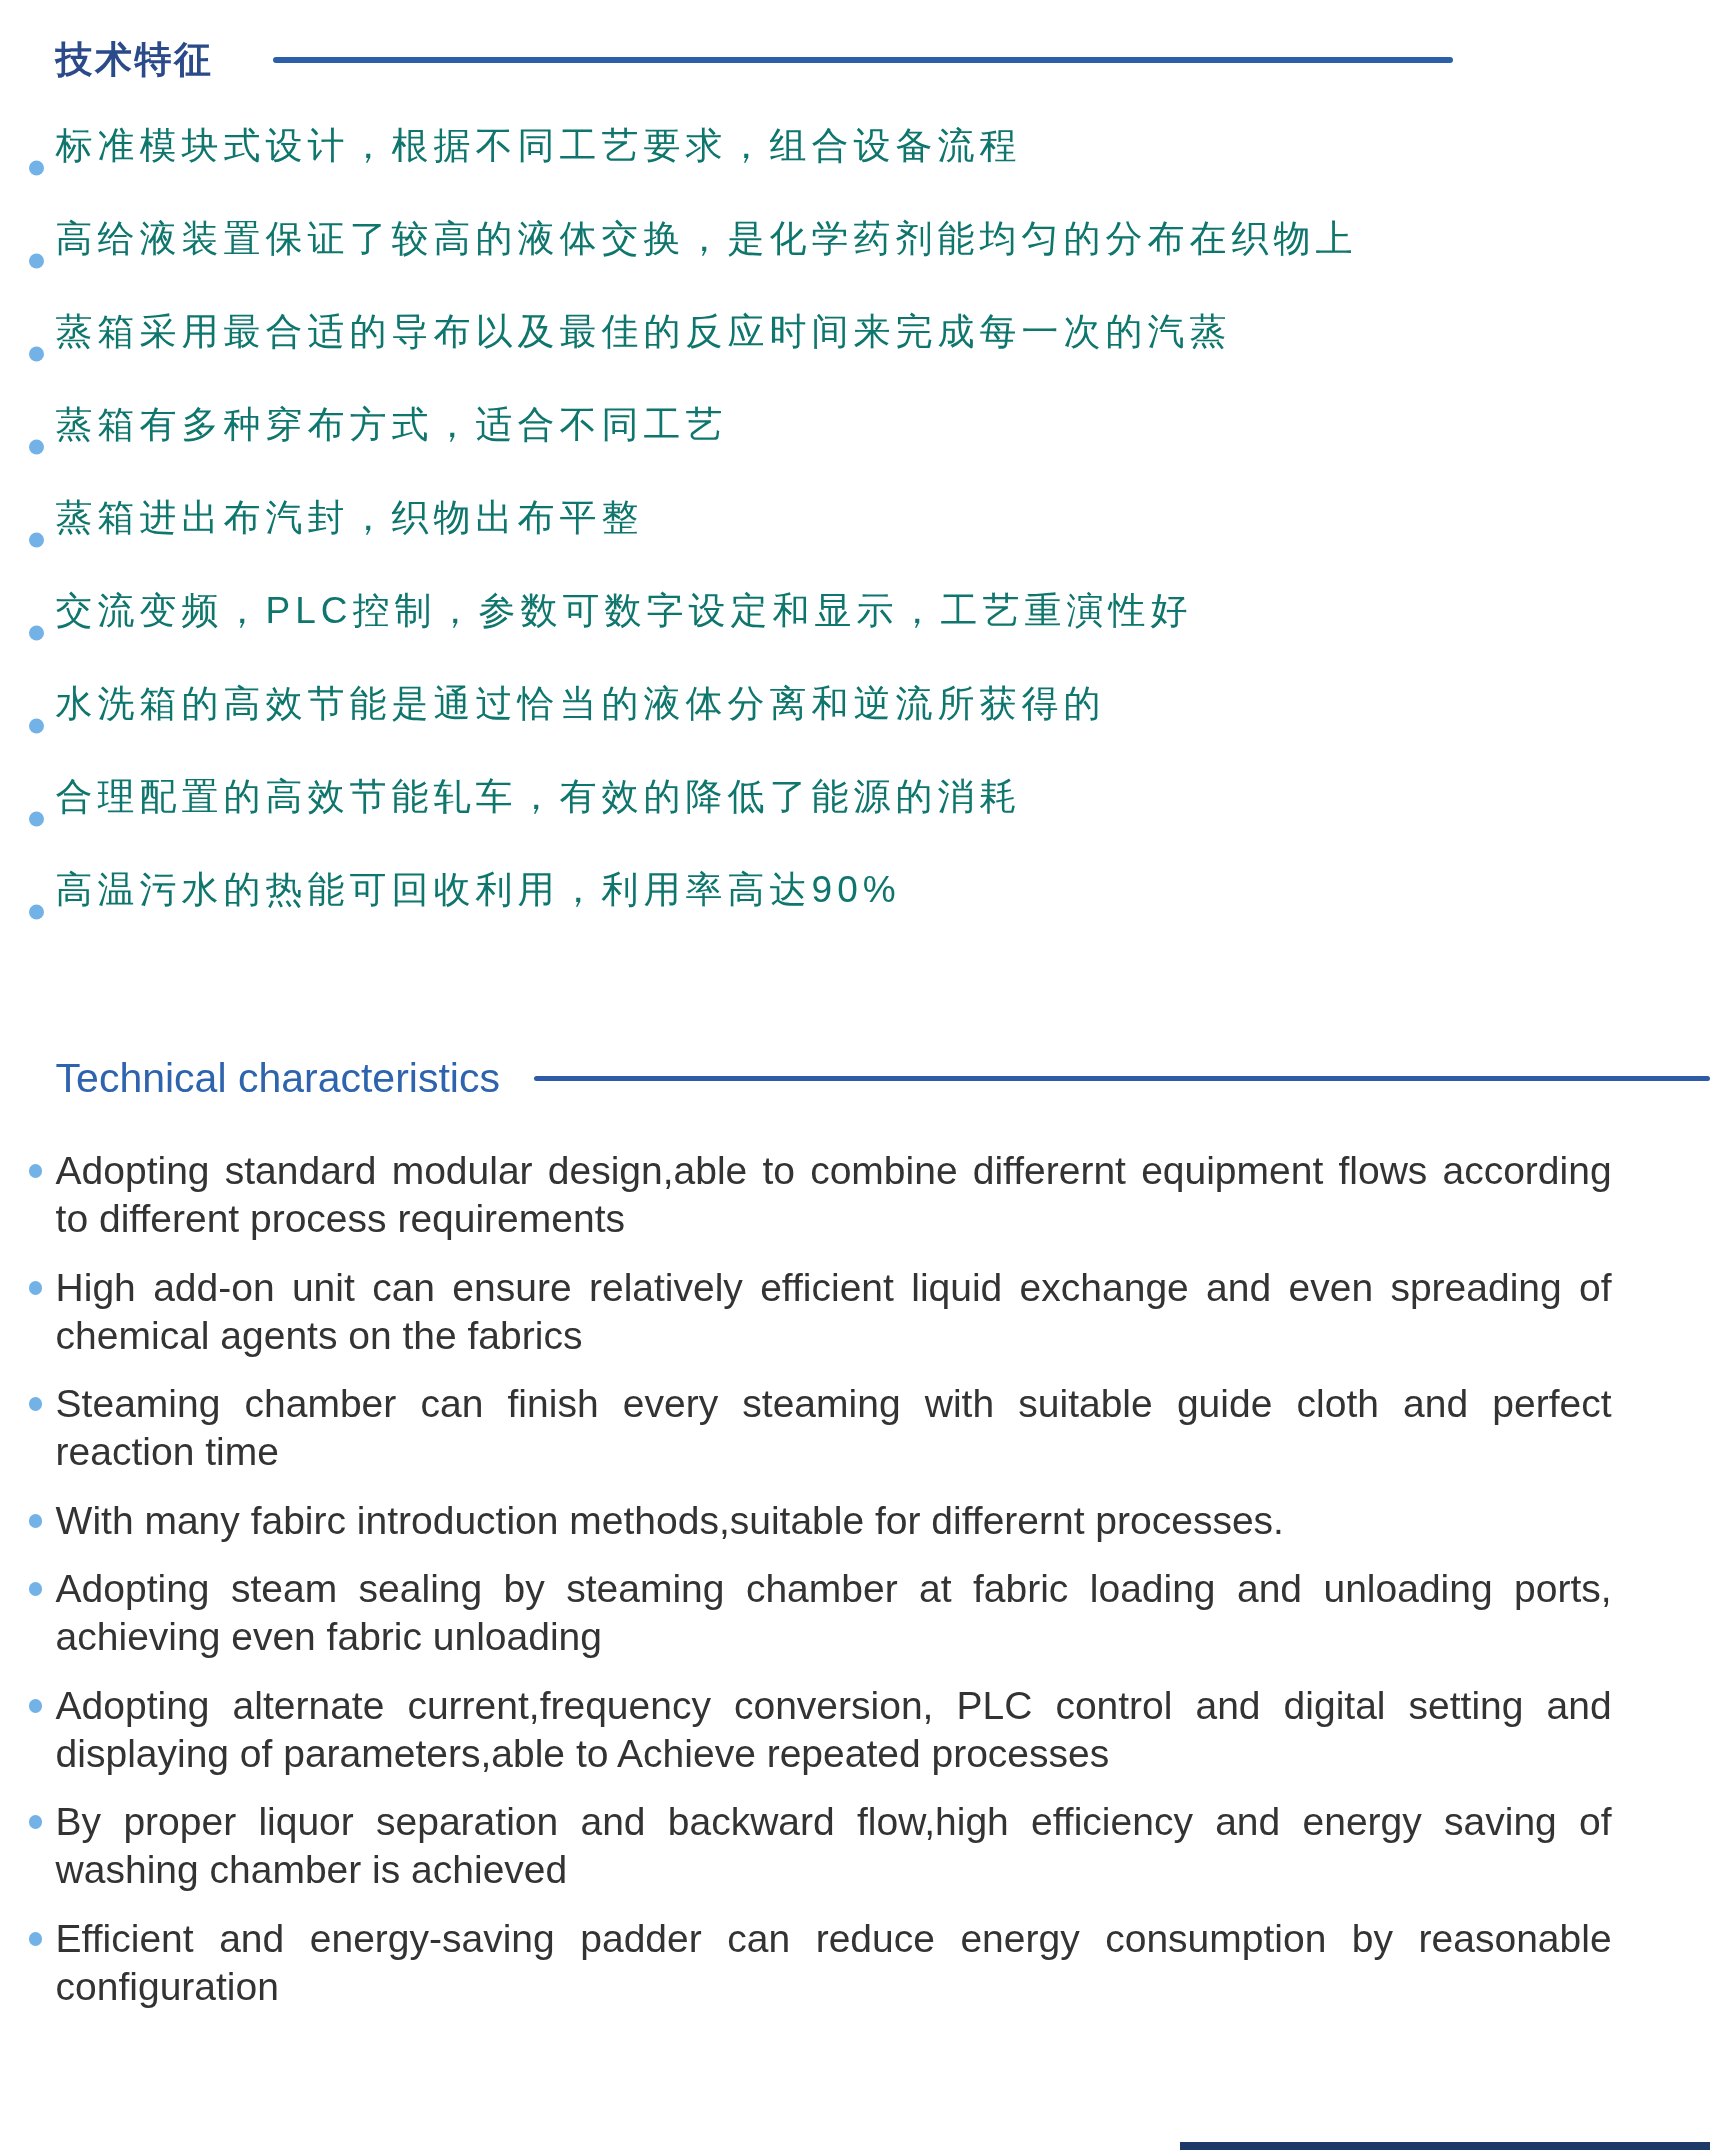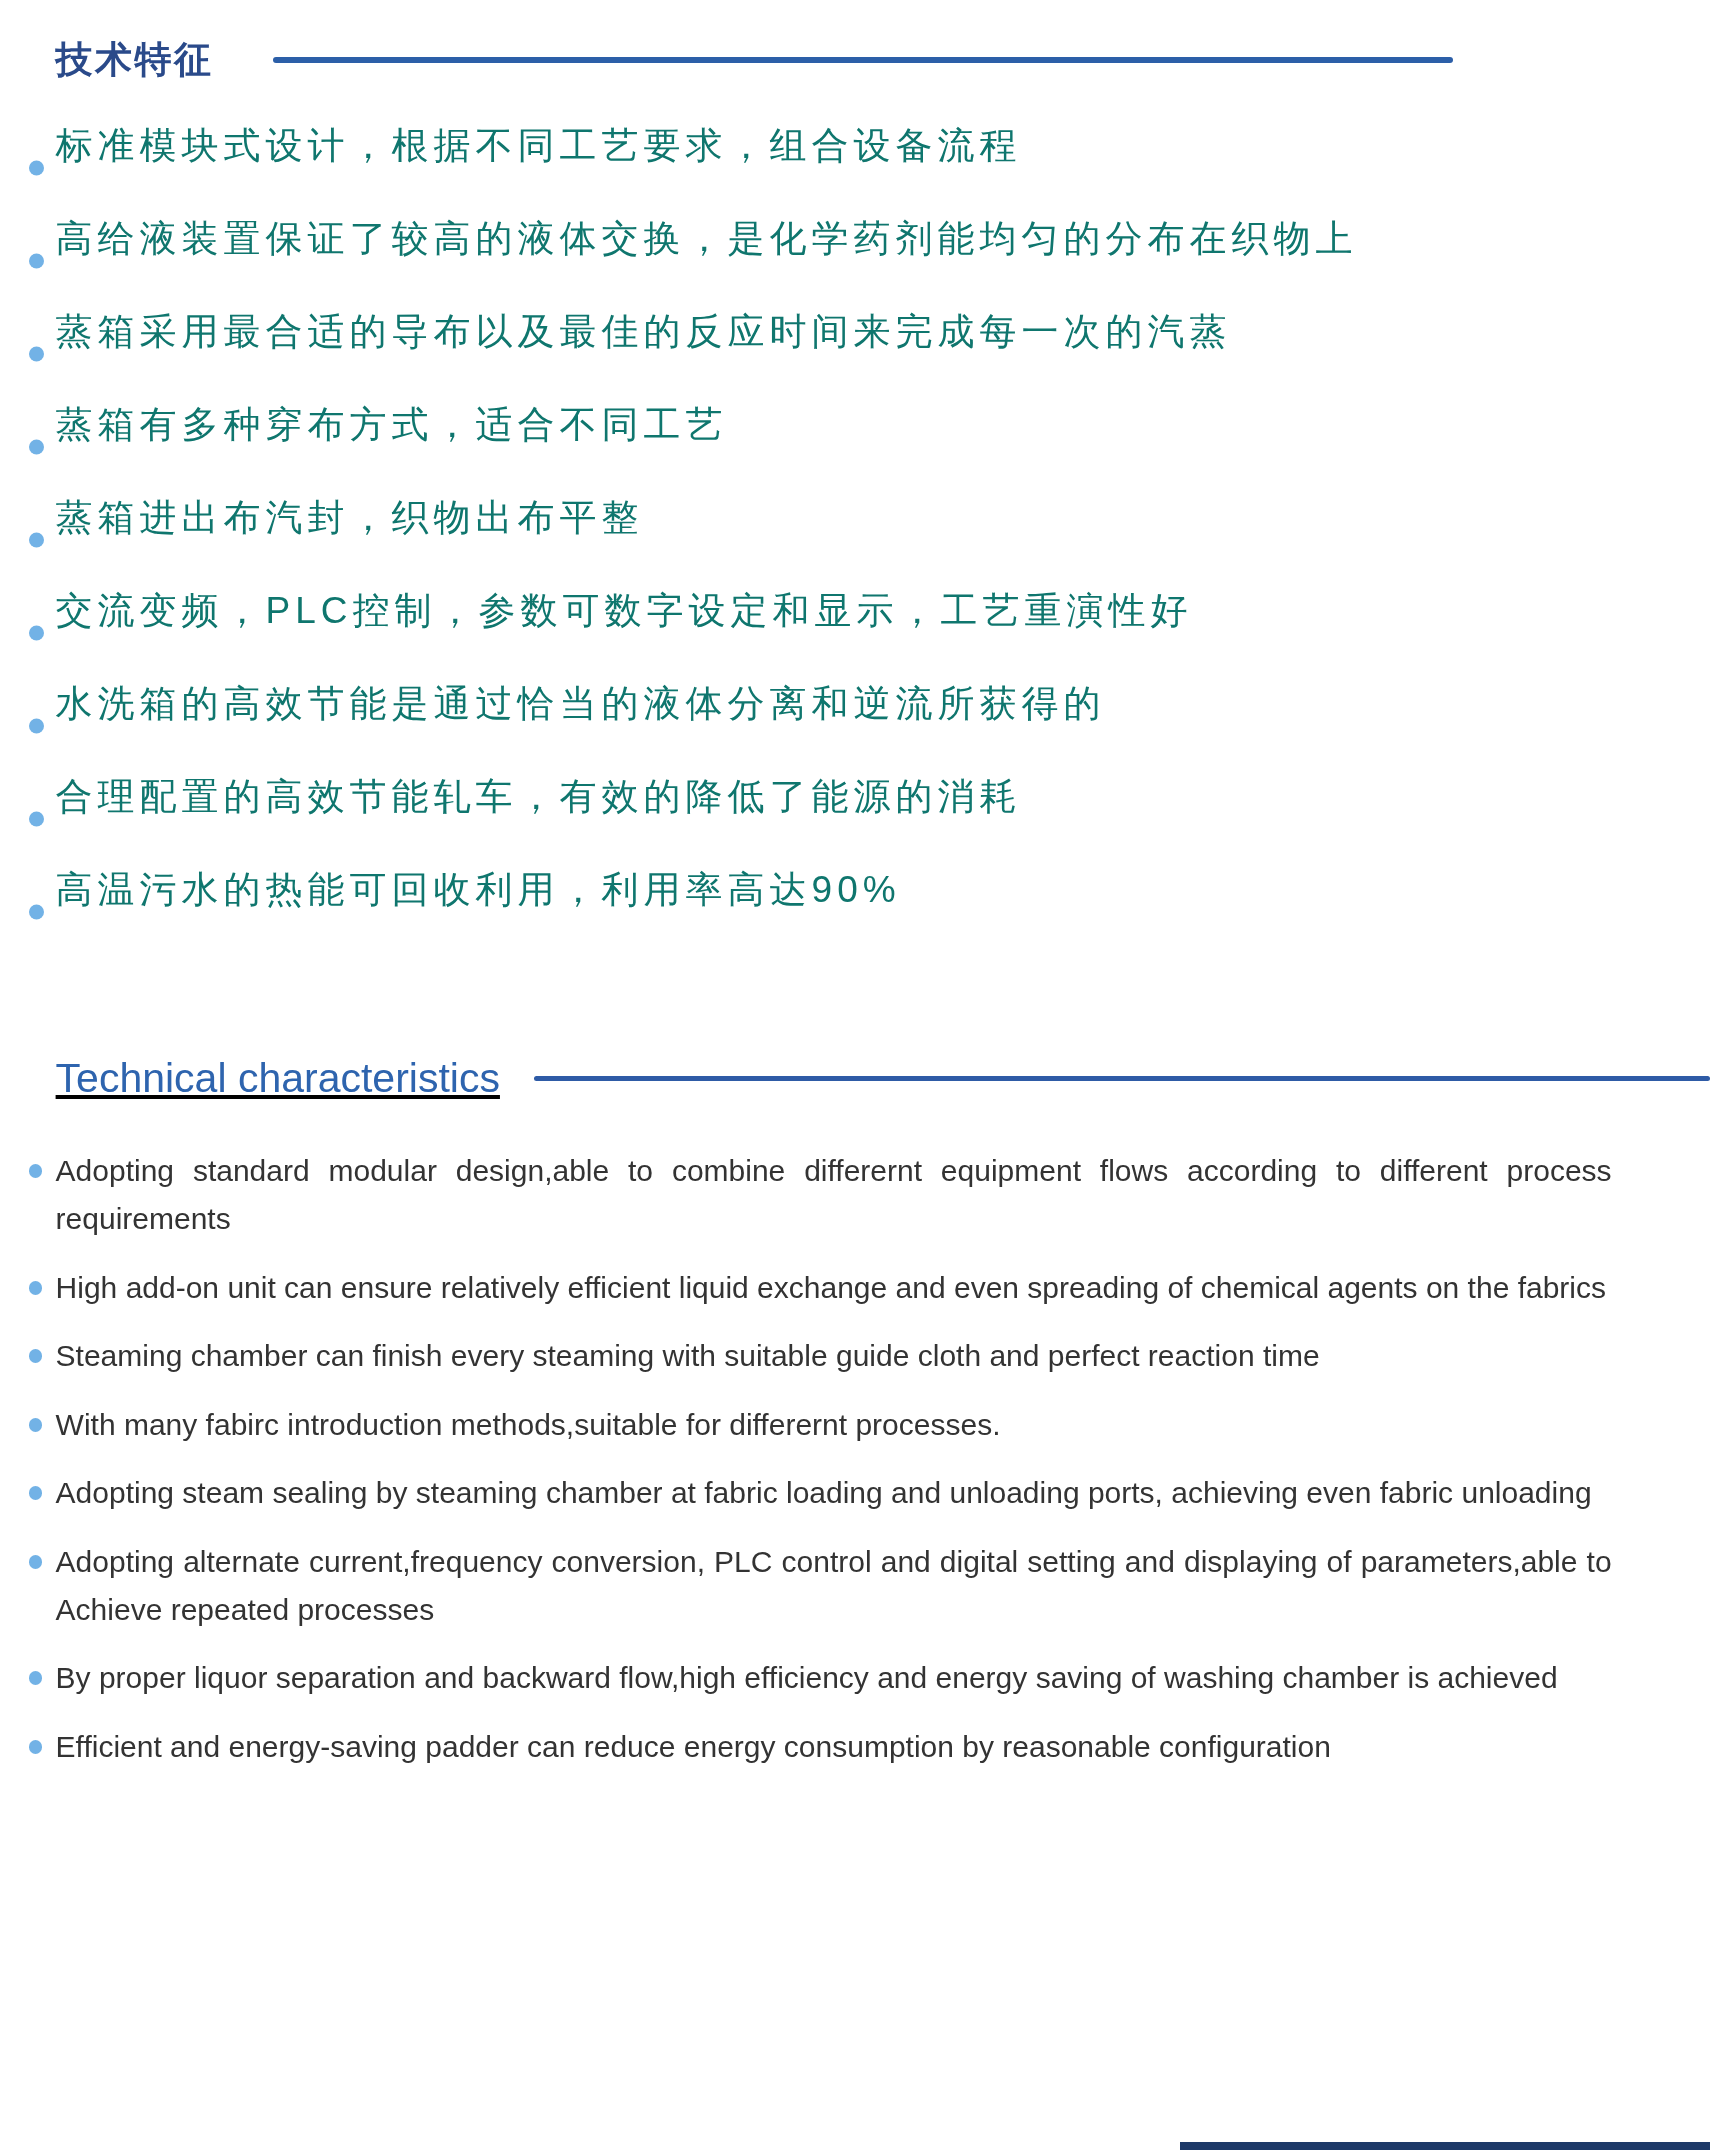--- a/index.html
+++ b/index.html
@@ -66,40 +66,39 @@
     transform: translateY(-50%);
   }
 
   
   .en-heading-row {
     display: flex;
     align-items: center;
     margin-left: 27px;
     margin-top: 97px;
     padding-right: 0;
-    text-decoration: underline;
   }
   .en-title {
     font-size: 41px;
     color: #2e64ae;
     white-space: nowrap;
   }
   .en-rule {
     flex: 1;
     margin-left: 34px;
     background: #2e5ba6;
   }
   .en-list {
     margin-top: 45px;
   }
   .en-list li {
     position: relative;
     padding-left: 27px;
     max-width: 1556px;
-    font-size: 30px;
+    font-size: 39px;
     line-height: 48px;
     color: #333333;
     text-align: justify;
     text-align-last: left;
     margin-bottom: 20.5px;
   }
   .en-list .dot {
     top: 17.4px;
     width: 13.7px;
     height: 13.7px;

